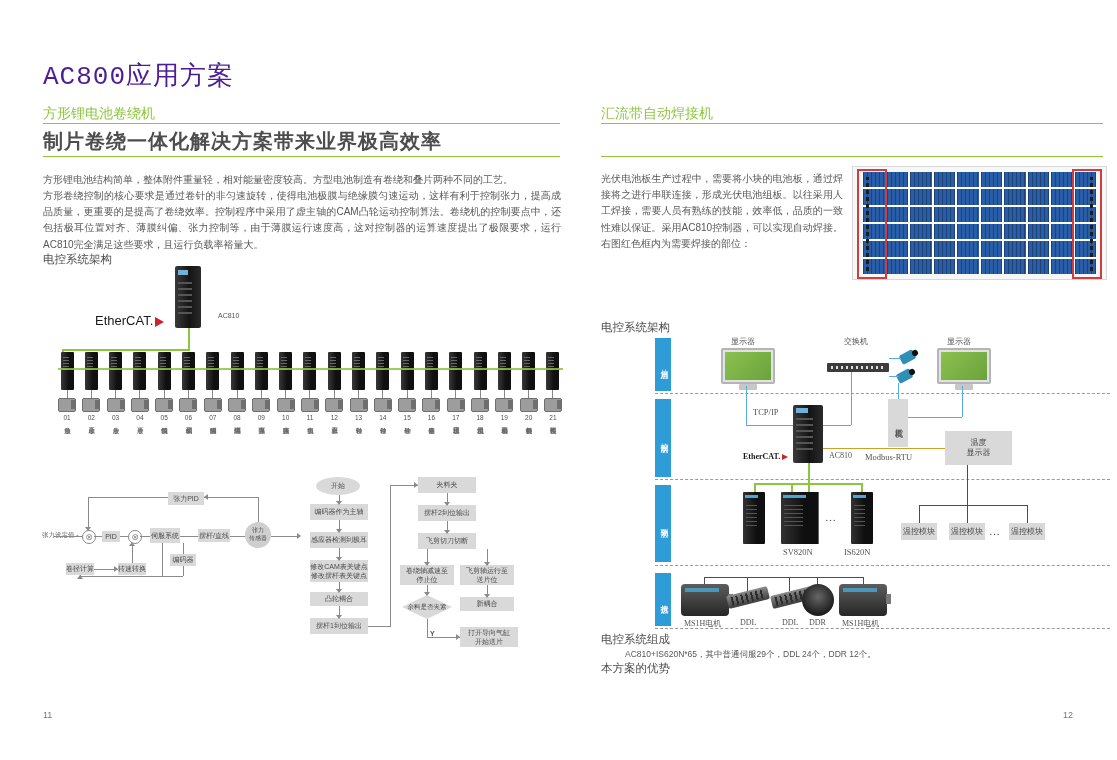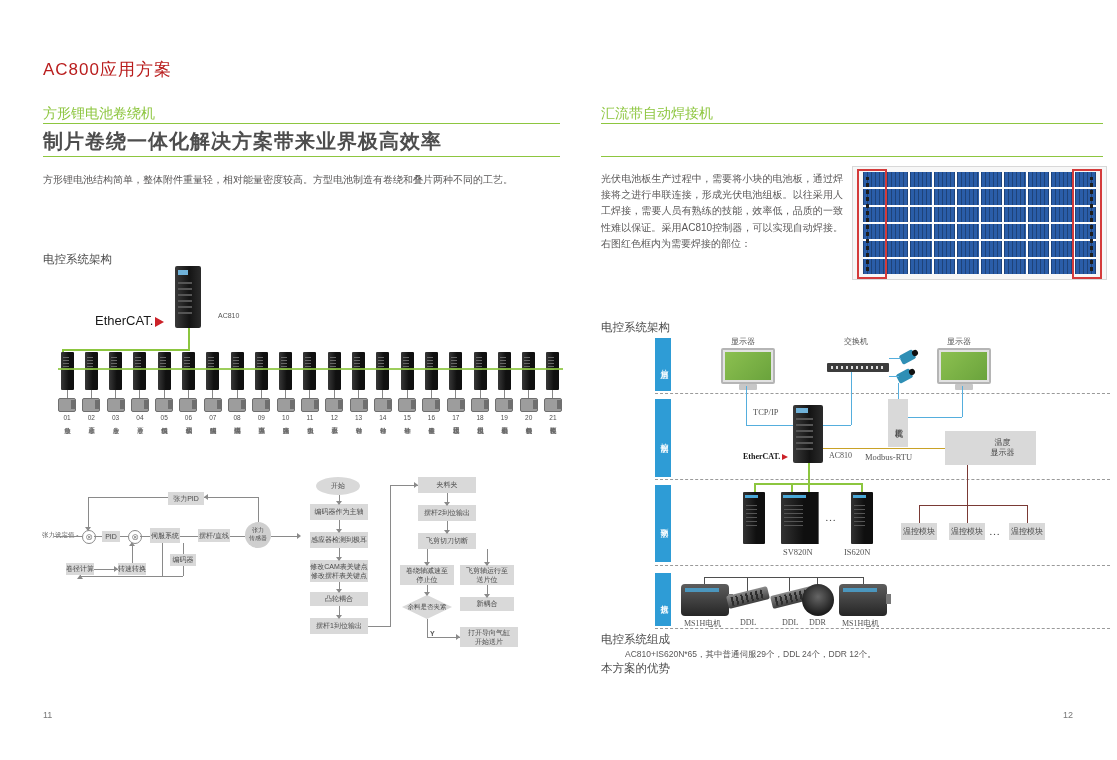--- a/index.html
+++ b/index.html
@@ -1,20 +1,20 @@
 <!DOCTYPE html>
 <html><head>
 <meta charset="utf-8">
 <style>
   html,body{margin:0;padding:0;background:#e8e8e8;}
   #page{position:relative;width:1117px;height:760px;background:#ffffff;overflow:hidden;
         font-family:"Liberation Sans","DejaVu Sans",sans-serif;color:#595757;}
   .abs{position:absolute;}
   
-  .doc-title{position:absolute;left:43px;top:58px;font-size:17px;color:#b91c1c;font-weight:500;letter-spacing:1px;}
+  .doc-title{position:absolute;left:43px;top:58px;font-size:26px;color:#4c1d95;font-weight:500;letter-spacing:1px;font-family:Liberation Mono, monospace;}
   .tag{position:absolute;font-size:14px;color:#8dc63f;}
   .headline{position:absolute;font-size:20px;font-weight:bold;color:#4d4d4d;letter-spacing:1px;white-space:nowrap;}
   .grule{position:absolute;height:1px;background:#8dc63f;}
   .para{position:absolute;font-size:10px;line-height:1.62;color:#595757;text-align:justify;}
   .subhead{position:absolute;font-size:11.5px;color:#4d4d4d;}
   .pagenum{position:absolute;top:710px;font-size:9px;color:#777;}
   .small-label{position:absolute;font-size:8px;color:#555;white-space:nowrap;}
   
   .ln{position:absolute;background:#8a8a8a;}
   .bln{background:#55aedd;} .gln{background:#8cc63f;} .yln{background:#c9a227;}
@@ -94,20 +94,21 @@
 <div id="page">
 
   <div class="doc-title">AC800应用方案</div>
 
   <div class="tag" style="left:43px;top:105px;">方形锂电池卷绕机</div>
   <div class="grule" style="left:43px;top:123px;width:517px;"></div>
   <div class="headline" style="left:43px;top:128px;">制片卷绕一体化解决方案带来业界极高效率</div>
   <div class="grule" style="left:43px;top:156px;width:517px;"></div>
 
   <div class="para" style="left:43px;top:172px;width:518px;">方形锂电池结构简单，整体附件重量轻，相对能量密度较高。方型电池制造有卷绕和叠片两种不同的工艺。</div>
+  <div class="para" style="left:43px;top:188px;width:518px;">方形卷绕控制的核心要求是通过卷针的非匀速旋转，使得电池极膜与绝缘膜匀速运动，这样有利于控制张力，提高成品质量，更重要的是提高了卷绕效率。控制程序中采用了虚主轴的CAM凸轮运动控制算法。卷绕机的控制要点中，还包括极耳位置对齐、薄膜纠偏、张力控制等，由于薄膜运行速度高，这对控制器的运算速度提出了极限要求，运行AC810完全满足这些要求，且运行负载率裕量大。</div>
 
   <div class="subhead" style="left:43px;top:252px;">电控系统架构</div>
 
   <div class="plc" style="left:175px;top:266px;width:26px;height:62px;"></div>
   <div class="small-label" style="left:218px;top:312px;font-size:7px;">AC810</div>
   <div class="ethercat" style="left:95px;top:313px;"><span>EtherCAT.</span><span class="eth-arrow"></span></div>
   <div class="ln gln" style="left:188px;top:328px;width:2px;height:21px;"></div>
   <div class="ln gln" style="left:62px;top:349px;width:128px;height:2px;"></div>
   <div class="ln gln" style="left:62px;top:349px;width:2px;height:8px;"></div>
   <div class="ln gln" style="left:58px;top:368px;width:505px;height:2px;z-index:2;opacity:.85;"></div>
@@ -469,21 +470,21 @@
     <div class="ln bln" style="left:297px;top:50px;width:1px;height:16px;"></div>
     <div class="ln bln" style="left:361px;top:53px;width:1px;height:31px;"></div>
     <div class="ln bln" style="left:307px;top:84px;width:54px;height:1px;"></div>
 
     <div class="small-label" style="left:152px;top:74px;font-size:8.5px;">TCP/IP</div>
     <div class="plc" style="left:192px;top:72px;width:30px;height:58px;"></div>
     <div class="gbox vtext" style="left:287px;top:66px;width:20px;height:48px;">工控机</div>
     <div class="ethercat mini" style="left:142px;top:119px;"><b>EtherCAT.</b><span class="eth-arrow"></span></div>
     <div class="small-label" style="left:228px;top:118px;">AC810</div>
     <div class="small-label" style="left:264px;top:119px;font-size:8.5px;">Modbus-RTU</div>
-    <div class="gbox" style="left:344px;top:98px;width:67px;height:34px;padding-left:24px;">温度
+    <div class="gbox" style="left:344px;top:98px;width:67px;height:34px;">温度
 显示器</div>
     <div class="ln yln" style="left:222px;top:115px;width:122px;height:1px;"></div>
 
     <div class="ln gln" style="left:207px;top:130px;width:2px;height:20px;"></div>
     <div class="ln gln" style="left:153px;top:150px;width:109px;height:2px;"></div>
     <div class="ln gln" style="left:153px;top:150px;width:2px;height:9px;"></div>
     <div class="ln gln" style="left:190px;top:150px;width:2px;height:9px;"></div>
     <div class="ln gln" style="left:207px;top:150px;width:2px;height:9px;"></div>
     <div class="ln gln" style="left:260px;top:150px;width:2px;height:9px;"></div>
     <div class="drive2" style="left:142px;top:159px;width:22px;height:52px;"></div>

